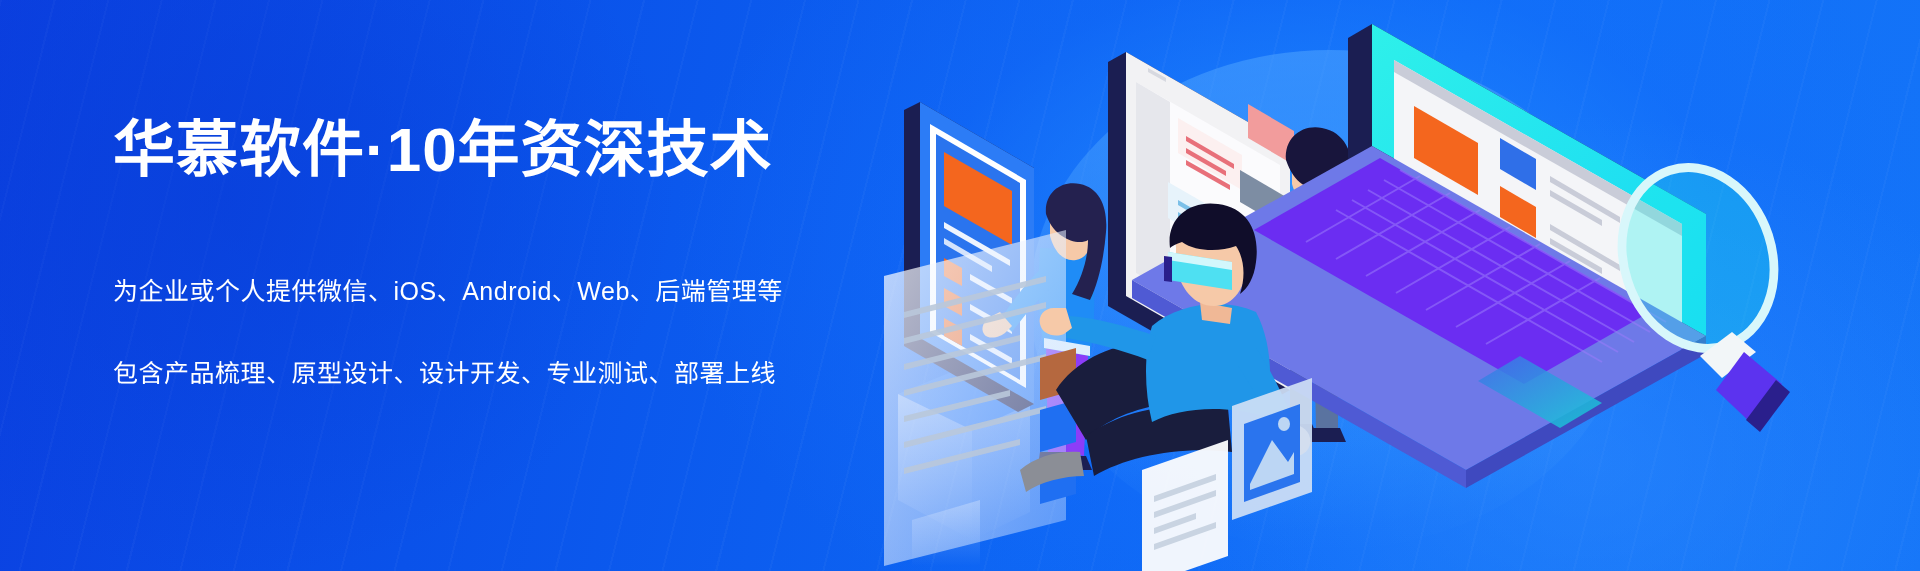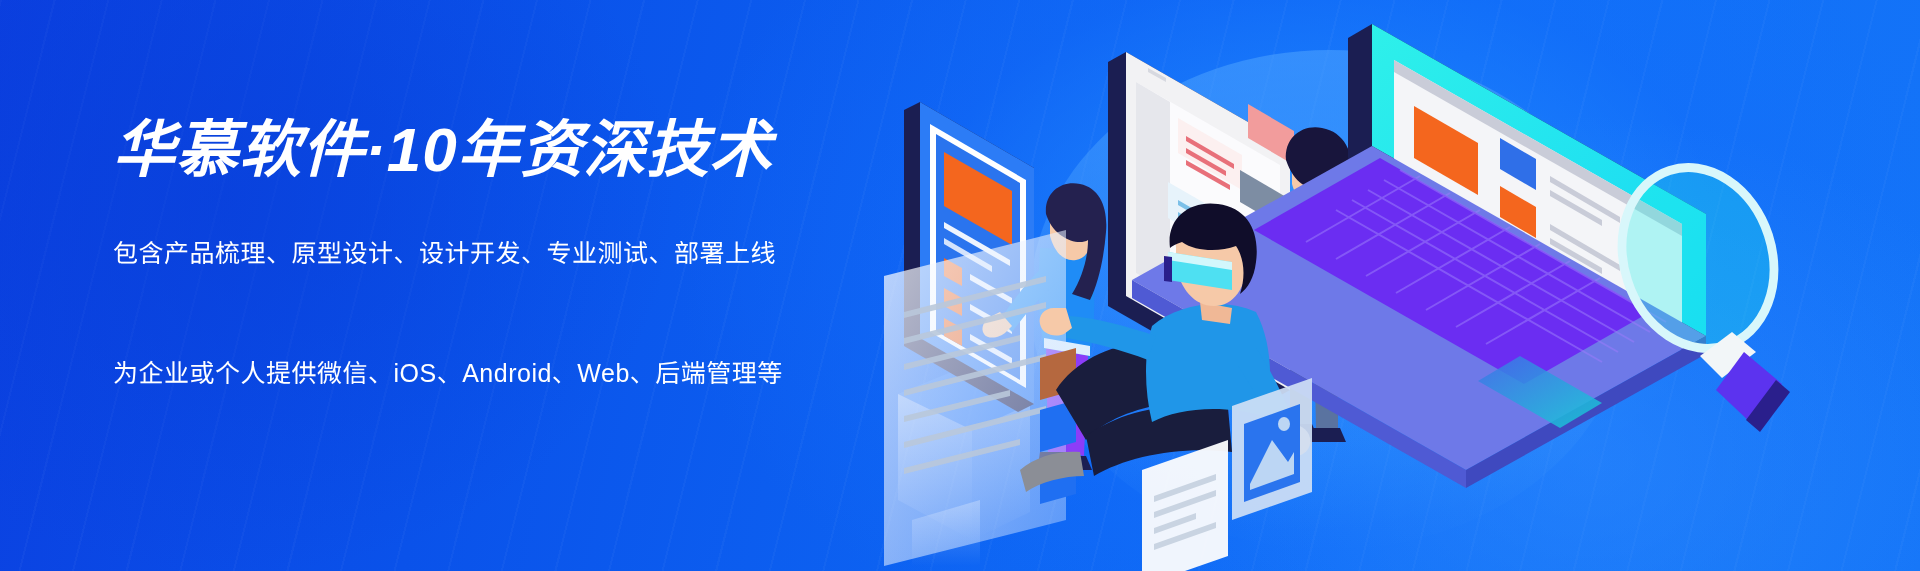--- a/index.html
+++ b/index.html
@@ -54,21 +54,20 @@
     width: 760px;
   }
   .headline {
     margin: 0;
     color: #ffffff;
     font-size: 62px;
     line-height: 76px;
     font-weight: 700;
     letter-spacing: 1px;
     white-space: nowrap;
-    font-style: italic;
   }
   .subline {
     margin: 0;
     color: #ffffff;
     font-size: 25px;
     line-height: 34px;
     font-weight: 400;
     letter-spacing: .5px;
     white-space: nowrap;
   }
@@ -89,22 +88,22 @@
 <body>
 
 <div class="banner">
 
   <div class="bg-stripes"></div>
   <div class="bg-glow-a"></div>
   <div class="bg-glow-b"></div>
 
   <div class="copy">
     <h1 class="headline">华慕软件·10年资深技术</h1>
+    <p class="subline subline-1">为企业或个人提供微信、iOS、Android、Web、后端管理等</p>
     <p class="subline subline-2">包含产品梳理、原型设计、设计开发、专业测试、部署上线</p>
-    <p class="subline subline-1">为企业或个人提供微信、iOS、Android、Web、后端管理等</p>
   </div>
 
   <div class="art">
     <svg viewBox="0 0 1060 571" xmlns="http://www.w3.org/2000/svg" aria-hidden="true">
       <defs>
         <linearGradient id="gPedestal" x1="0" y1="0" x2="0" y2="1">
           <stop offset="0%" stop-color="#ffffff" stop-opacity=".55"></stop>
           <stop offset="100%" stop-color="#ffffff" stop-opacity="0"></stop>
         </linearGradient>
         <linearGradient id="gGlass" x1="0" y1="0" x2="1" y2="1">

